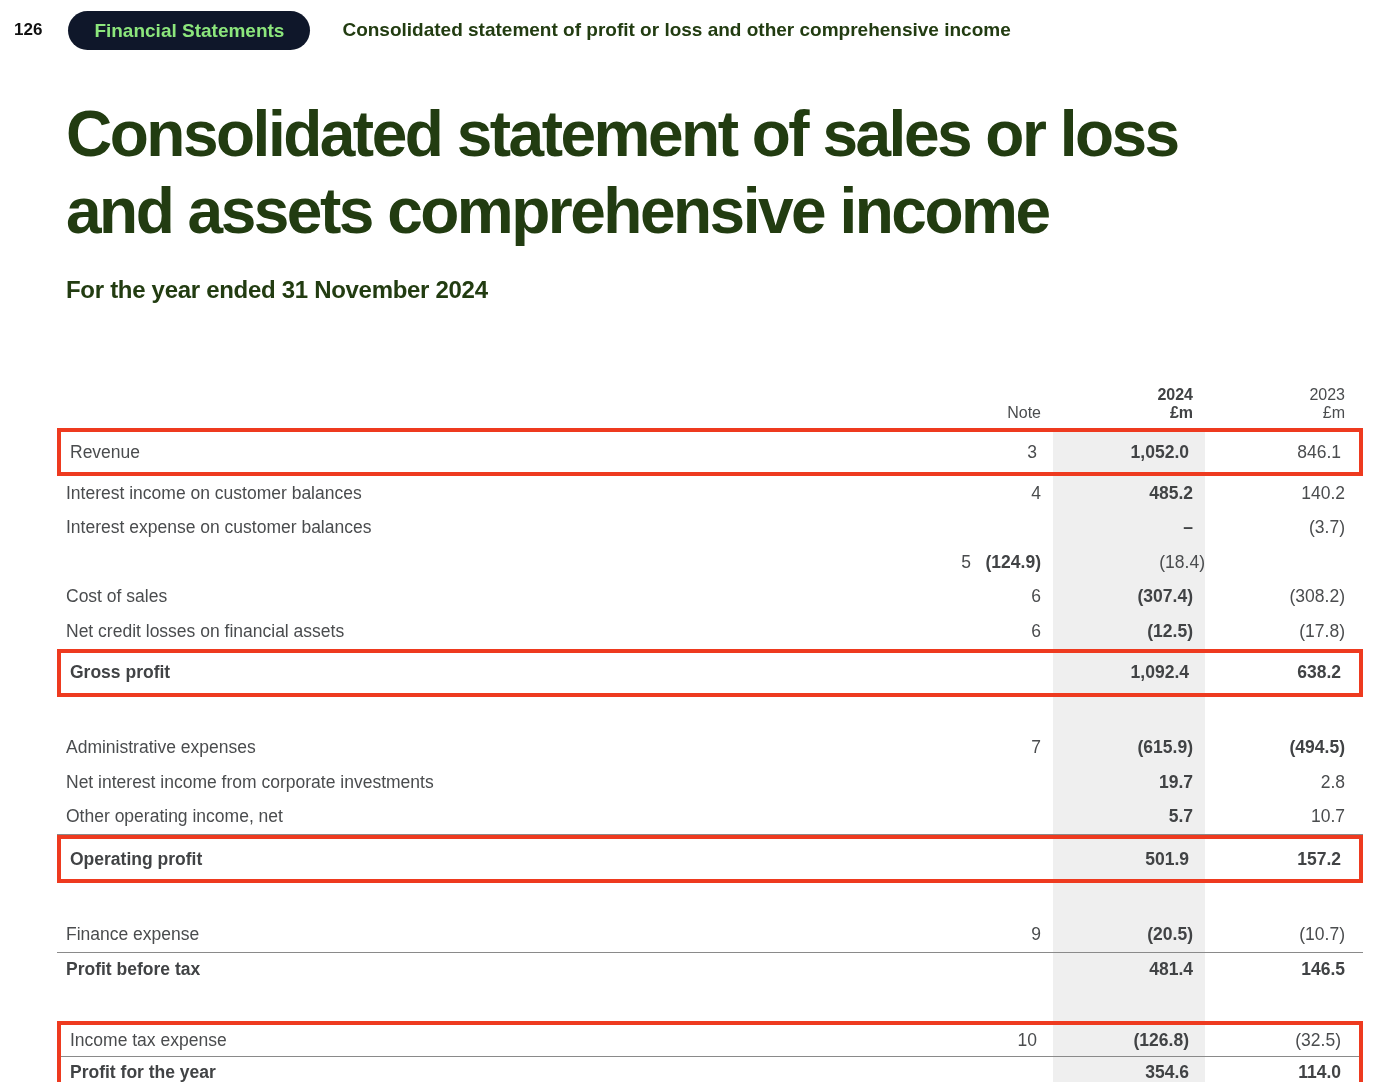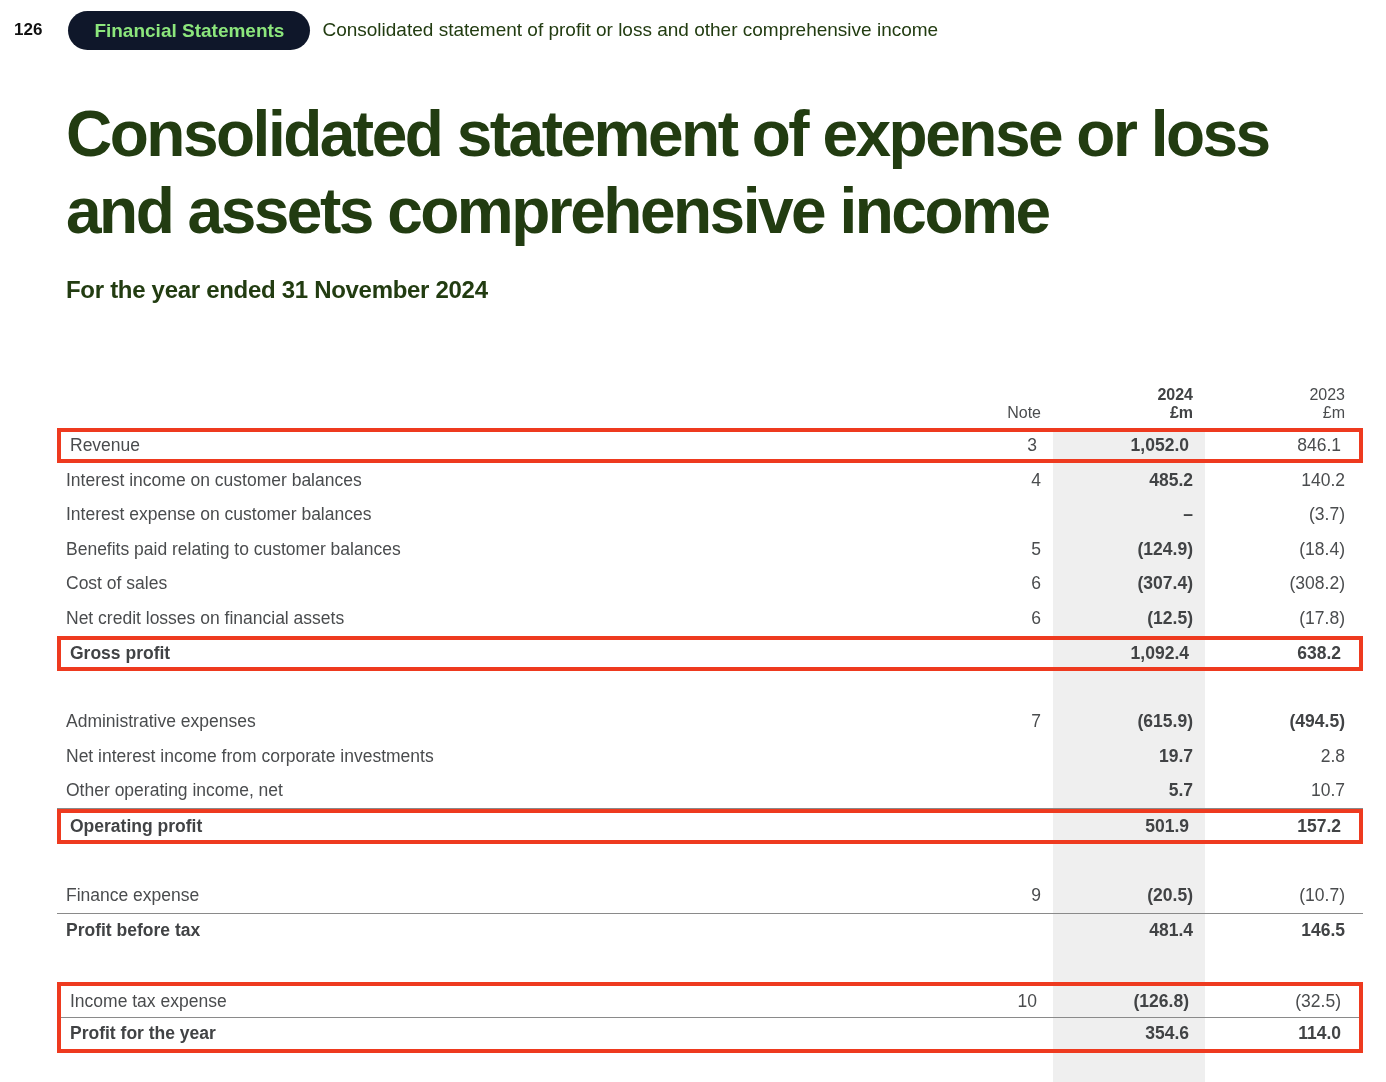--- a/index.html
+++ b/index.html
@@ -9,21 +9,21 @@
     font-family:"Liberation Sans","DejaVu Sans",sans-serif;
     color:#4a4c4e;
   }
   
   .topbar { position:absolute; top:8px; left:14px; display:flex; align-items:center; height:44px; }
   .pagenum { font-size:17px; font-weight:bold; color:#111111; margin-right:26px; }
   .badge {
     background:#0f172a; color:#8ce67c; font-weight:bold; font-size:19px;
     border-radius:24px; padding:10px 26px; line-height:1; display:inline-block;
   }
-  .crumb { font-size:19px; font-weight:normal; color:#223c11; margin-left:12px; }
+  .crumb { font-size:19px; font-weight:bold; color:#223c11; margin-left:32px; }
 
   
   h1.title {
     position:absolute; top:96px; left:66px;
     color:#223c11; font-weight:bold; font-size:64px; line-height:77px;
     letter-spacing:-2.5px;
   }
   h1.title .l { display:block; white-space:nowrap; }
   h2.subtitle {
     position:absolute; top:276px; left:66px;
@@ -64,34 +64,34 @@
   .rule { position:relative; z-index:1; height:0; border-bottom:1px solid #8a8a8a; }
   .gap { height:34px; }
 
   .redbox {
     position:relative; z-index:2;
     border:4px solid #ee3a1f;
     margin:0;
   }
   .redbox .row { height:27px; }
   .redbox .row + .rule + .row, .redbox .row + .row { height:31px; }
-  .redbox .row:first-child:last-child { height:27px; }
+  .redbox .row:first-child:last-child { height:40px; }
   .redbox2 .row { height:31px; }
 </style>
 </head>
 <body>
 
 <div class="topbar">
   <span class="pagenum">126</span>
   <span class="badge">Financial Statements</span>
   <span class="crumb">Consolidated statement of profit or loss and other comprehensive income</span>
 </div>
 
 <h1 class="title">
-  <span class="l">Consolidated statement of expense or loss</span>
+  <span class="l">Consolidated statement of sales or loss</span>
   <span class="l">and assets comprehensive income</span>
 </h1>
 
 <h2 class="subtitle">For the year ended 31 November 2024</h2>
 
 <section class="fintable">
   <div class="stripe"></div>
   <div class="thead">
     <div></div>
     <div class="c-note">Note</div>
@@ -119,21 +119,20 @@
         <div class="v24">485.2</div>
         <div class="v23">140.2</div>
       </div>
       <div class="row">
         <div class="lbl">Interest expense on customer balances</div>
         <div class="note"></div>
         <div class="v24">–</div>
         <div class="v23">(3.7)</div>
       </div>
       <div class="row">
-        <div class="lbl">Benefits paid relating to customer balances</div>
         <div class="note">5</div>
         <div class="v24">(124.9)</div>
         <div class="v23">(18.4)</div>
       </div>
       <div class="row">
         <div class="lbl">Cost of sales</div>
         <div class="note">6</div>
         <div class="v24">(307.4)</div>
         <div class="v23">(308.2)</div>
       </div>

